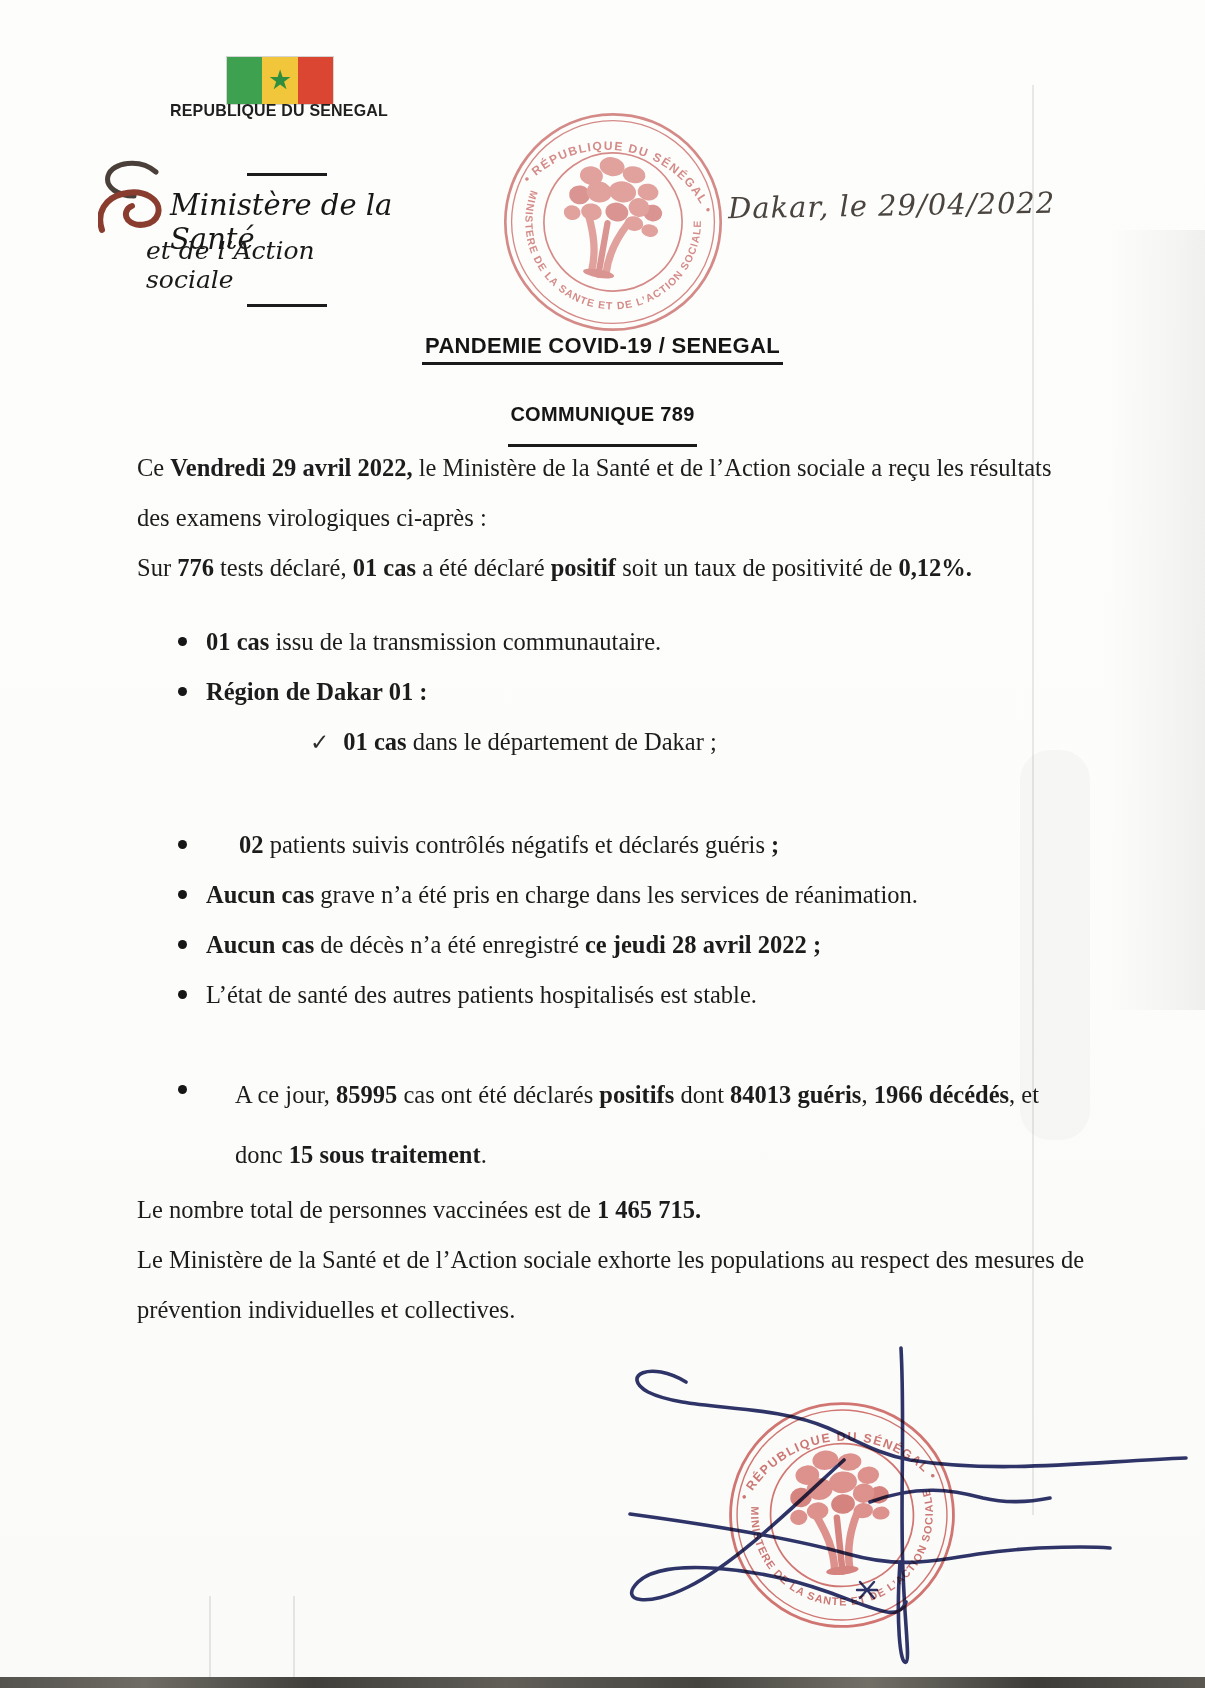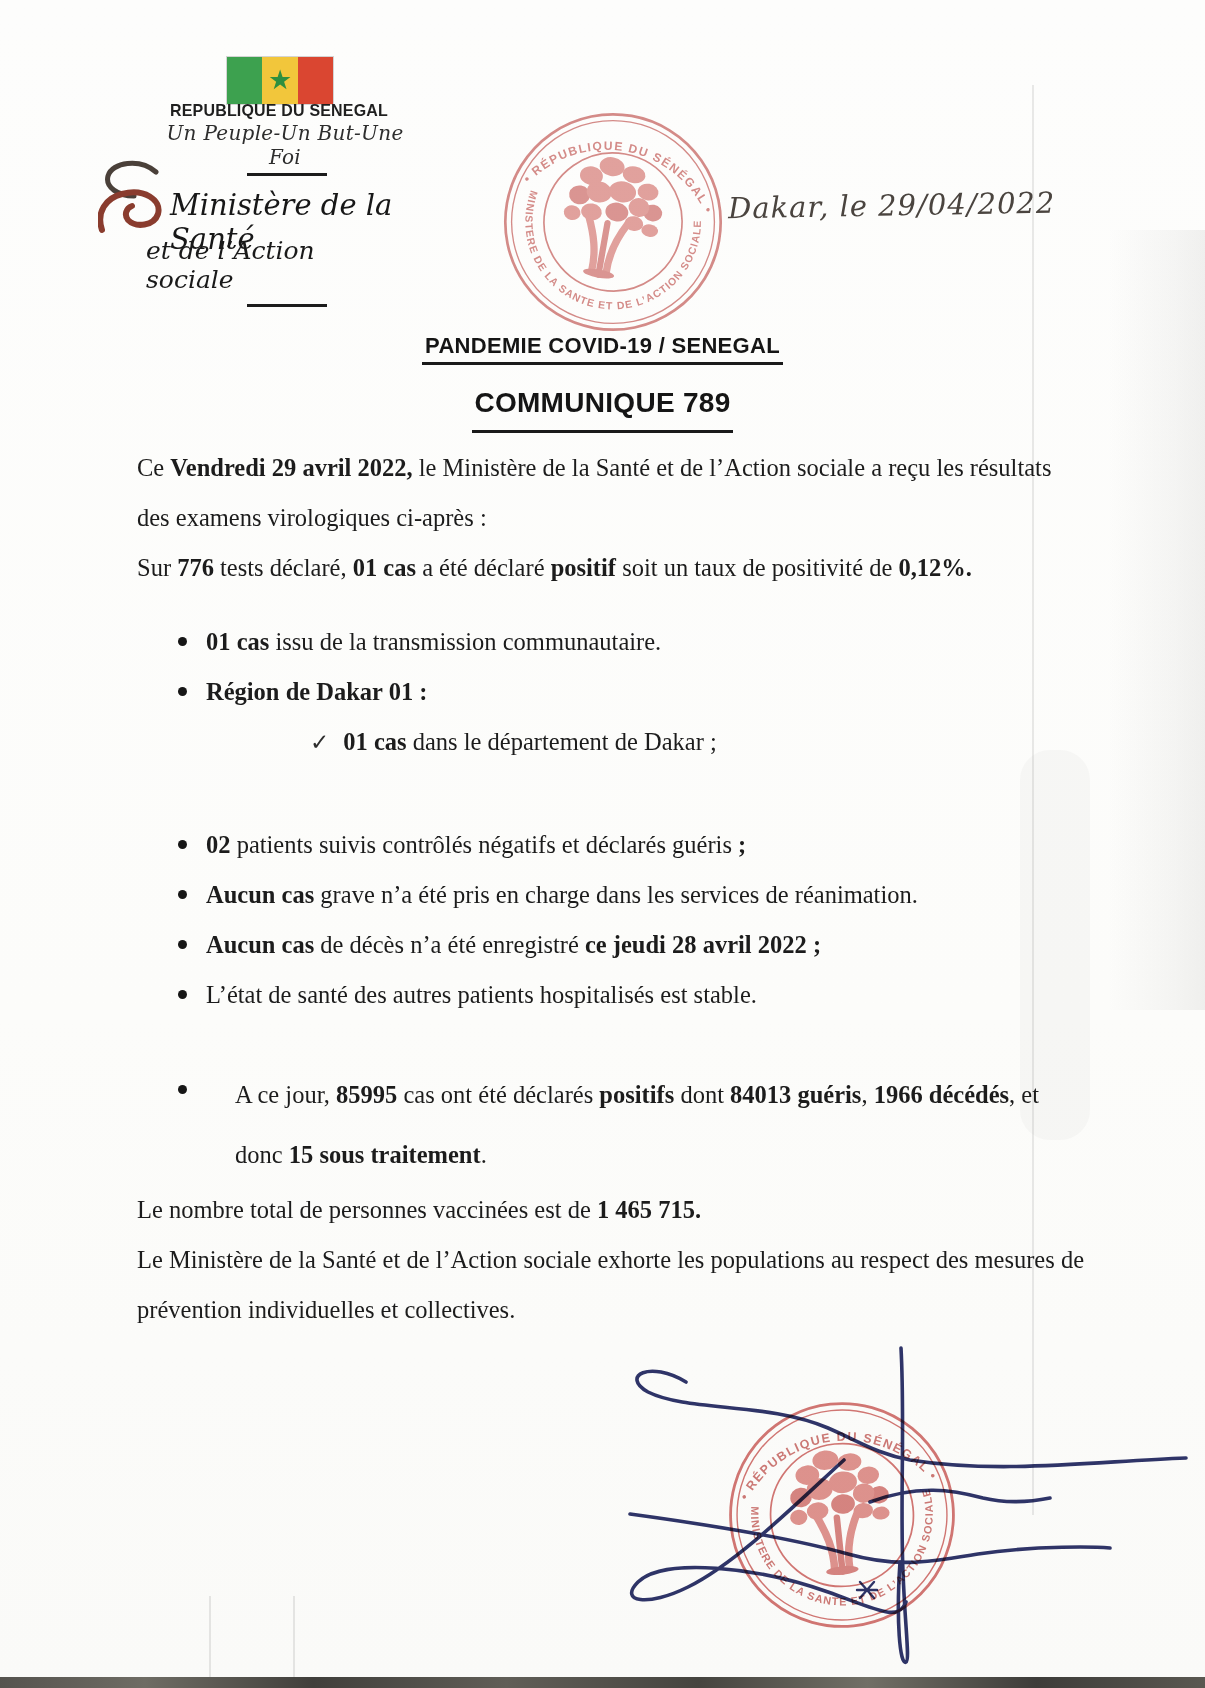--- a/index.html
+++ b/index.html
@@ -41,33 +41,33 @@
     letter-spacing:1px;transform:rotate(-1deg);}
   .stamp{position:absolute;mix-blend-mode:multiply;}
   .stamp-top{left:498px;top:107px;transform:rotate(10deg);opacity:.82;}
   .stamp-bottom{left:723px;top:1396px;transform:rotate(-6deg);opacity:.95;}
   .stamp text{font-family:"Liberation Sans",sans-serif;font-weight:bold;fill:#cd7370;}
   
   .title-wrap{position:absolute;left:0;top:333px;width:1205px;text-align:center;}
   .doc-title{display:inline-block;margin:0;font-family:"Liberation Sans",sans-serif;font-weight:bold;
     font-size:22px;letter-spacing:.3px;color:#151515;border-bottom:3px solid #1a1a1a;padding:0 3px 3px;}
   .subtitle-wrap{position:absolute;left:0;top:387px;width:1205px;text-align:center;}
-  .doc-subtitle{display:inline-block;margin:0;font-family:"Liberation Sans",sans-serif;font-weight:bold;
-    font-size:28px;letter-spacing:.3px;color:#151515;border-bottom:3px solid #1a1a1a;padding:0 2px 11px;}
+  .doc-subtitle{display:inline-block;margin:16px;font-family:"Liberation Sans",sans-serif;font-weight:bold;
+    font-size:20px;letter-spacing:.3px;color:#151515;border-bottom:3px solid #1a1a1a;padding:0 2px 18px;}
   
   .content{position:absolute;left:137px;top:443px;width:950px;font-size:24.5px;line-height:50px;color:#1c1c1c;}
   .content p{margin:0;}
   .p-tests{margin-top:0;}
   .li{display:flex;}
   .li .dot{flex:none;width:9px;height:9px;border-radius:50%;background:#161616;margin:20px 19px 0 41px;}
   .li .li-text{flex:1;}
   .li-b1{margin-top:24px;}
   .li-sub{margin-left:173px;}
   .li-sub .check{flex:none;color:#2e2e2e;font-size:23px;margin-right:14px;font-family:"DejaVu Sans",sans-serif;}
-  .li-b3{margin-top:53px;}
+  .li-b3{margin-top:53px;gap:33px;}
   .li-b7{margin-top:45px;line-height:60px;gap:29px;}
   .p-vaccinated{margin-top:2px;}
   .p-exhortation{margin-top:15px;}
   
   .signature{position:absolute;left:598px;top:1332px;mix-blend-mode:multiply;}
 </style>
 </head>
 <body>
 
 <div class="page">
@@ -81,21 +81,20 @@
 
   <div class="flag">
     <div class="band band-green"></div>
     <div class="band band-yellow">
       <span class="flag-star">★</span>
     </div>
     <div class="band band-red"></div>
   </div>
 
   <div class="republic">REPUBLIQUE DU SENEGAL</div>
-  <div class="motto">Un Peuple-Un But-Une Foi</div>
   <div class="rule rule1"></div>
 
   <svg class="ministry-logo" width="72" height="80" viewBox="0 0 72 80">
     <path d="M58 12 C42 -2 14 2 10 16 C7 27 20 36 36 36" fill="none" stroke="#4a4039" stroke-width="5" stroke-linecap="round"></path>
     <path d="M4 70 C-2 52 8 38 24 34 C46 28 64 40 60 54 C56 66 38 68 30 60 C26 55 28 48 34 46" fill="none" stroke="#8a3c2e" stroke-width="6" stroke-linecap="round"></path>
   </svg>
 
   <div class="ministry1">Ministère de la Santé</div>
   <div class="ministry2">et de l’Action sociale</div>
   <div class="rule rule2"></div>

